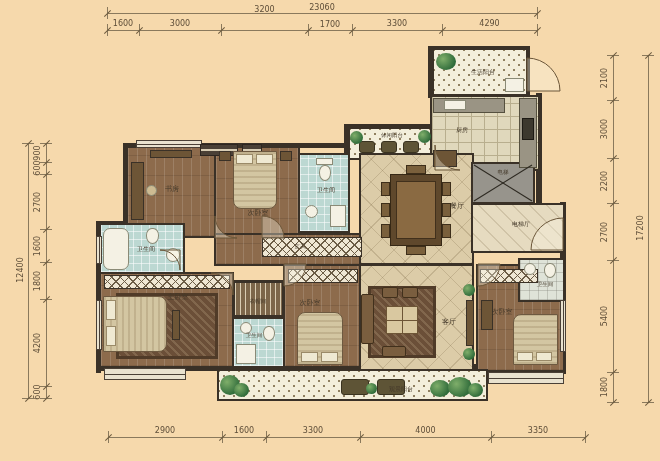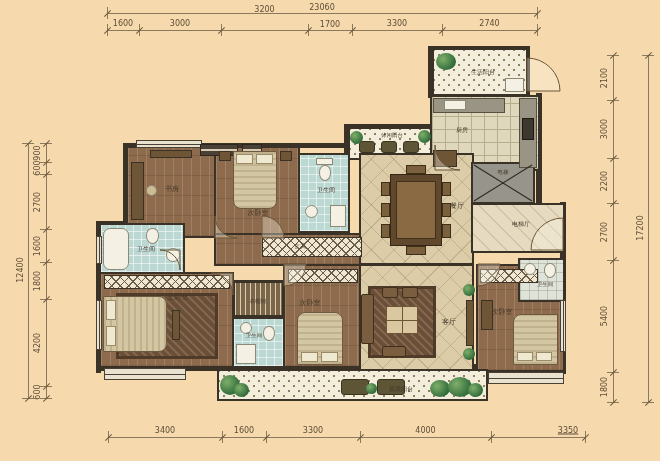--- a/index.html
+++ b/index.html
@@ -96,39 +96,39 @@
       <div class="slash" style="left: 348px; top: 30px;"></div>
       <div class="gtick" style="left: 442px; top: 24px; width: 1px; height: 12px;"></div>
       <div class="slash" style="left: 438px; top: 30px;"></div>
       <div class="gtick" style="left: 537px; top: 24px; width: 1px; height: 12px;"></div>
       <div class="slash" style="left: 533px; top: 30px;"></div>
       <span class="dtext" style="left: 123px; top: 23px;">1600</span>
       <span class="dtext" style="left: 180px; top: 23px;">3000</span>
       <span class="dtext" style="left: 264.5px; top: 9px;">3200</span>
       <span class="dtext" style="left: 330px; top: 24px;">1700</span>
       <span class="dtext" style="left: 397px; top: 23px;">3300</span>
-      <span class="dtext" style="left: 489.5px; top: 23px;">2740</span>
+      <span class="dtext" style="left: 489.5px; top: 23px;">4290</span>
       <div class="dline" style="left: 108px; top: 437px; width: 477px; height: 1px;"></div>
       <div class="gtick" style="left: 108px; top: 431px; width: 1px; height: 12px;"></div>
       <div class="slash" style="left: 104px; top: 437px;"></div>
       <div class="gtick" style="left: 222px; top: 431px; width: 1px; height: 12px;"></div>
       <div class="slash" style="left: 218px; top: 437px;"></div>
       <div class="gtick" style="left: 266px; top: 431px; width: 1px; height: 12px;"></div>
       <div class="slash" style="left: 262px; top: 437px;"></div>
       <div class="gtick" style="left: 360px; top: 431px; width: 1px; height: 12px;"></div>
       <div class="slash" style="left: 356px; top: 437px;"></div>
       <div class="gtick" style="left: 491px; top: 431px; width: 1px; height: 12px;"></div>
       <div class="slash" style="left: 487px; top: 437px;"></div>
       <div class="gtick" style="left: 585px; top: 431px; width: 1px; height: 12px;"></div>
       <div class="slash" style="left: 581px; top: 437px;"></div>
-      <span class="dtext" style="left: 165px; top: 430px;">3400</span>
+      <span class="dtext" style="left: 165px; top: 430px;">2900</span>
       <span class="dtext" style="left: 244px; top: 430px;">1600</span>
       <span class="dtext" style="left: 313px; top: 430px;">3300</span>
       <span class="dtext" style="left: 425.5px; top: 430px;">4000</span>
-      <span class="dtext" style="left: 568px; top: 430px; text-decoration: underline;">3350</span>
+      <span class="dtext" style="left: 538px; top: 430px;">3350</span>
       <div class="dline" style="left: 46px; top: 143px; width: 1px; height: 255px;"></div>
       <div class="gtick" style="left: 40px; top: 143px; width: 12px; height: 1px;"></div>
       <div class="slash" style="left: 42px; top: 143px;"></div>
       <div class="gtick" style="left: 40px; top: 162px; width: 12px; height: 1px;"></div>
       <div class="slash" style="left: 42px; top: 162px;"></div>
       <div class="gtick" style="left: 40px; top: 174px; width: 12px; height: 1px;"></div>
       <div class="slash" style="left: 42px; top: 174px;"></div>
       <div class="gtick" style="left: 40px; top: 229px; width: 12px; height: 1px;"></div>
       <div class="slash" style="left: 42px; top: 229px;"></div>
       <div class="gtick" style="left: 40px; top: 262px; width: 12px; height: 1px;"></div>

